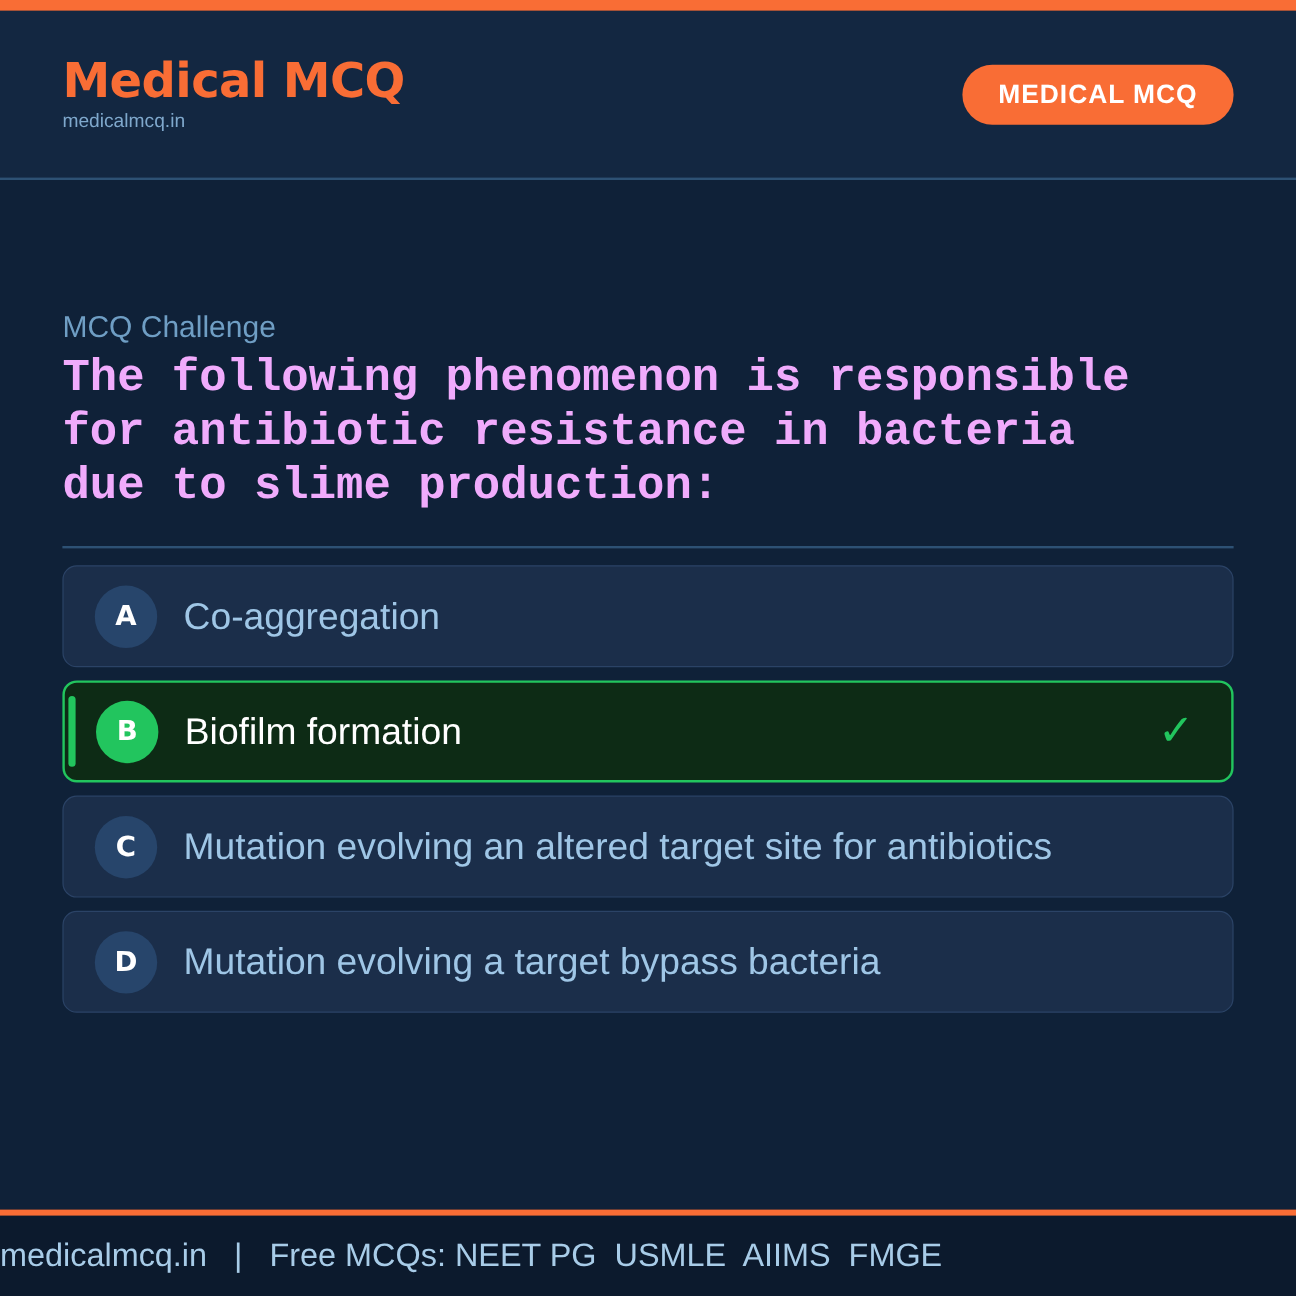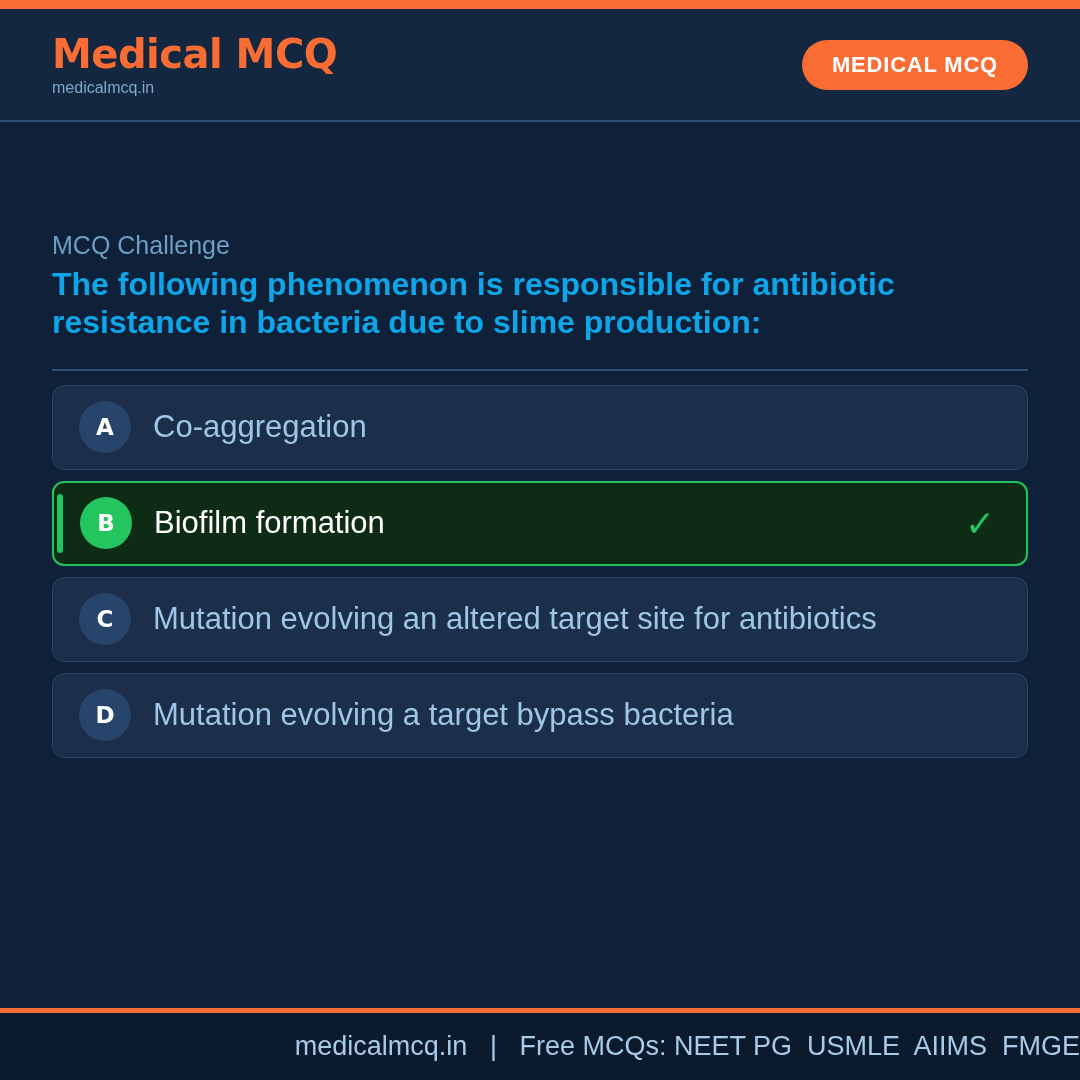--- a/index.html
+++ b/index.html
@@ -29,21 +29,21 @@
   .top-accent {
     height: 9px;
     width: 100%;
     background: #f96d35;
     flex: 0 0 auto;
   }
 
   
   .header {
     flex: 0 0 auto;
-    height: 113px;
+    height: 141px;
     background: #132741;
     border-bottom: 2px solid #2d5174;
     display: flex;
     align-items: center;
     justify-content: space-between;
     padding: 0 52px;
   }
 
   .brand-block { display: flex; flex-direction: column; gap: 2px; }
 
@@ -86,25 +86,25 @@
 
   .eyebrow {
     font-size: 25px;
     color: #6f9ec4;
     font-family: "Liberation Sans", sans-serif;
     margin-bottom: 6px;
     line-height: 1.2;
   }
 
   .question {
-    font-size: 32px;
-    font-weight: bold;
-    color: #0ea5e9;
+    font-size: 38px;
+    font-weight: bold;
+    color: #f0abfc;
     line-height: 1.18;
-    font-family: Liberation Sans, sans-serif;
+    font-family: Liberation Mono, monospace;
     max-width: 900px;
   }
 
   .divider {
     height: 2px;
     background: #2d5174;
     margin: 27px 0 14px 0;
     width: 100%;
   }
 
@@ -178,21 +178,21 @@
   .option.correct .accent-bar { display: block; }
 
   
   .footer {
     flex: 0 0 auto;
     height: 72px;
     background: #0c1a2d;
     border-top: 5px solid #f96d35;
     display: flex;
     align-items: center;
-    justify-content: flex-end;
+    justify-content: flex-start;
     gap: 0;
   }
 
   .footer-text {
     font-size: 27px;
     color: #a8cce8;
     font-family: "Liberation Sans", sans-serif;
     white-space: pre;
   }
 </style>

